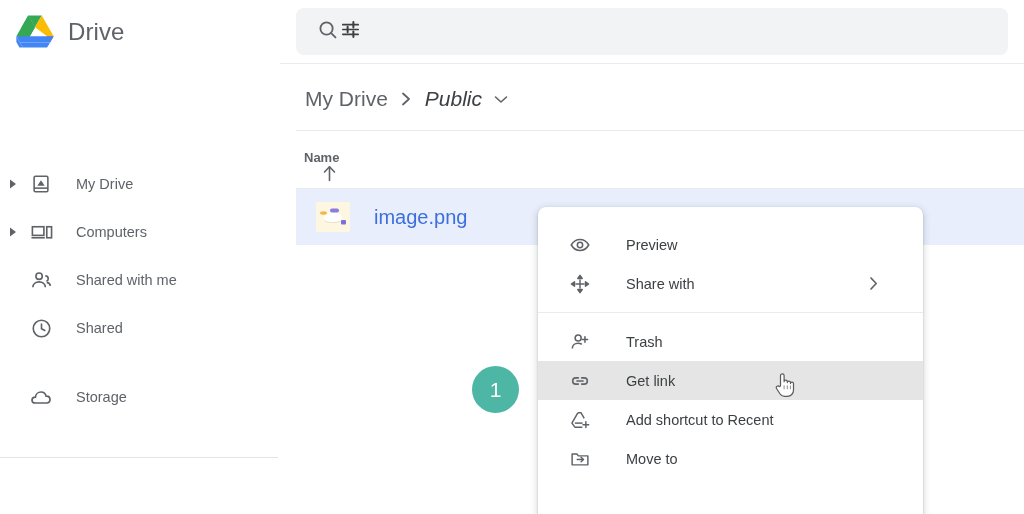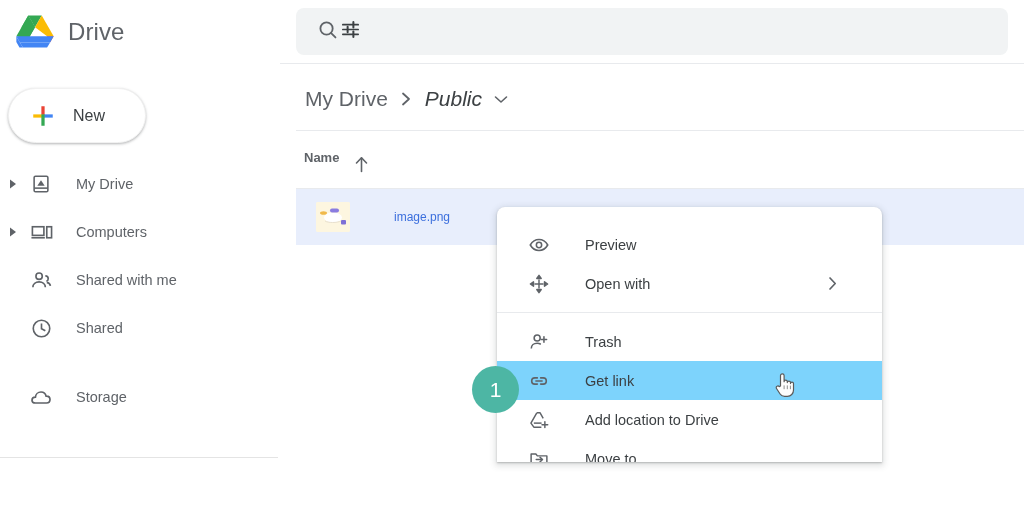--- a/index.html
+++ b/index.html
@@ -113,21 +113,21 @@
   .crumb-caret { margin-left: 12px; display: flex; align-items: center; cursor: pointer; }
 
   .crumb-divider {
     position: absolute; left: 296px; top: 130px;
     width: 728px; height: 1px; background: #e8eaed;
   }
 
   
   .list-head {
     position: absolute; left: 304px; top: 150px;
-    height: 28px; display: flex; cursor: pointer;
+    height: 28px; display: flex; align-items: center; cursor: pointer; flex-direction: column;
   }
   .list-head .col { font-size: 13px; font-weight: bold; color: #5f6368; }
   .list-head .sort { margin-left: 15px; display: flex; align-items: center; }
   .head-divider {
     position: absolute; left: 296px; top: 188px;
     width: 728px; height: 1px; background: #e8eaed;
   }
 
   .file-row {
     position: absolute; left: 296px; top: 189px;
@@ -135,38 +135,38 @@
     background: #e8eefc;
     display: flex; align-items: center;
     cursor: pointer;
   }
   .file-thumb {
     width: 34px; height: 30px; margin-left: 20px; flex: 0 0 auto;
     background: #fdf6e0; border-radius: 2px;
     position: relative; overflow: hidden;
   }
   .file-name {
-    font-size: 12px; color: #3c6fdd; margin-left: 44px;
+    font-size: 20px; color: #3c6fdd; margin-left: 24px;
   }
 
   
   .ctx-menu {
-    position: absolute; left: 497px; top: 207px;
-    width: 385px; height: 255px;
+    position: absolute; left: 538px; top: 207px;
+    width: 385px; height: 307px;
     background: #ffffff;
     border-radius: 8px 8px 0 0;
     box-shadow: 0 2px 6px 2px rgba(60,64,67,0.15), 0 1px 2px rgba(60,64,67,0.3);
     overflow: hidden;
   }
   .ctx-pad-top { height: 18px; }
   .ctx-item {
     height: 39px; display: flex; align-items: center;
     cursor: pointer; position: relative;
   }
-  .ctx-item.hl { background: #7dd3fc; }
+  .ctx-item.hl { background: #e5e5e5; }
   .ctx-ico {
     width: 24px; height: 24px; margin-left: 30px; flex: 0 0 auto;
     display: flex; align-items: center; justify-content: center;
   }
   .ctx-lbl { font-size: 14.5px; color: #3c4043; margin-left: 34px; white-space: nowrap; }
   .ctx-sub { position: absolute; right: 44px; display: flex; align-items: center; }
   .ctx-divider { height: 1px; background: #e8eaed; margin: 9px 0; }
 
   
   .badge {
@@ -195,32 +195,20 @@
           <polygon points="38,27 45.6,27 41.6,34 38,28" fill="#ea4335"></polygon>
           <polygon points="2.4,27 16.2,3 24,16.5 16.2,30" fill="#34a853"></polygon>
           <polygon points="2.4,27 45.6,27 41.5,34.2 6.5,34.2" fill="#4285f4"></polygon>
           <polygon points="6.5,34.2 41.5,34.2 38,40 10,40" fill="#4285f4"></polygon>
           <polygon points="2.4,27 6.5,34.2 10,40 6,40 2.4,33.5" fill="#4285f4"></polygon>
         </svg>
       </span>
       <span class="brand-title">Drive</span>
     </div>
 
-    <div class="new-btn">
-      <span class="plus">
-        <svg viewBox="0 0 24 24" width="26" height="26">
-          <rect x="10.5" y="3" width="3" height="8" fill="#ea4335"></rect>
-          <rect x="10.5" y="13" width="3" height="8" fill="#34a853"></rect>
-          <rect x="3" y="10.5" width="8" height="3" fill="#fbbc04"></rect>
-          <rect x="13" y="10.5" width="8" height="3" fill="#4285f4"></rect>
-          <rect x="10.5" y="10.5" width="3" height="3" fill="#34a853"></rect>
-        </svg>
-      </span>
-      <span class="lbl">New</span>
-    </div>
 
     <div class="nav">
 
       <div class="nav-item">
         <span class="nav-caret">
           <svg width="8" height="10" viewBox="0 0 8 10">
               <polygon points="1,0.5 7,5 1,9.5" fill="#5f6368"></polygon>
             </svg>
         </span>
         <span class="nav-icon">
@@ -368,21 +356,21 @@
       <span class="ctx-ico">
         <svg viewBox="0 0 24 24" width="22" height="22" fill="none" stroke="#5f6368" stroke-width="1.6" stroke-linecap="round" stroke-linejoin="round">
           <polygon points="12,2.6 14.4,6 9.6,6" fill="#5f6368"></polygon>
           <polygon points="12,21.4 9.6,18 14.4,18" fill="#5f6368"></polygon>
           <polygon points="2.6,12 6,9.6 6,14.4" fill="#5f6368"></polygon>
           <polygon points="21.4,12 18,14.4 18,9.6" fill="#5f6368"></polygon>
           <line x1="12" y1="7.6" x2="12" y2="16.4"></line>
           <line x1="7.6" y1="12" x2="16.4" y2="12"></line>
         </svg>
       </span>
-      <span class="ctx-lbl">Open with</span>
+      <span class="ctx-lbl">Share with</span>
       <span class="ctx-sub">
         <svg width="10" height="15" viewBox="0 0 10 15" fill="none" stroke="#5f6368" stroke-width="1.7" stroke-linecap="round" stroke-linejoin="round">
           <polyline points="2,2 7.2,7.5 2,13"></polyline>
         </svg>
       </span>
     </div>
 
     <div class="ctx-divider"></div>
 
     <div class="ctx-item">
@@ -412,21 +400,21 @@
     <div class="ctx-item">
       <span class="ctx-ico">
         <svg viewBox="0 0 24 24" width="22" height="22" fill="none" stroke="#5f6368" stroke-width="1.6" stroke-linejoin="round">
           <path d="M9.6 4.2 3.2 15.4l3.2 4.4h8.2"></path>
           <path d="M9.6 4.2h3.6l3.4 6"></path>
           <path d="M6.4 15.4h8.4"></path>
           <line x1="18.4" y1="14" x2="18.4" y2="20.2" stroke-linecap="round"></line>
           <line x1="15.3" y1="17.1" x2="21.5" y2="17.1" stroke-linecap="round"></line>
         </svg>
       </span>
-      <span class="ctx-lbl">Add location to Drive</span>
+      <span class="ctx-lbl">Add shortcut to Recent</span>
     </div>
 
     <div class="ctx-item">
       <span class="ctx-ico">
         <svg viewBox="0 0 24 24" width="22" height="22" fill="none" stroke="#5f6368" stroke-width="1.6" stroke-linejoin="round">
           <path d="M3.4 18.4V6.6h5.2l1.6 2h10.4v9.8z"></path>
           <line x1="9" y1="12.6" x2="15.4" y2="12.6" stroke-linecap="round"></line>
           <polyline points="13.2,10.2 15.8,12.6 13.2,15.1" stroke-linecap="round"></polyline>
         </svg>
       </span>

